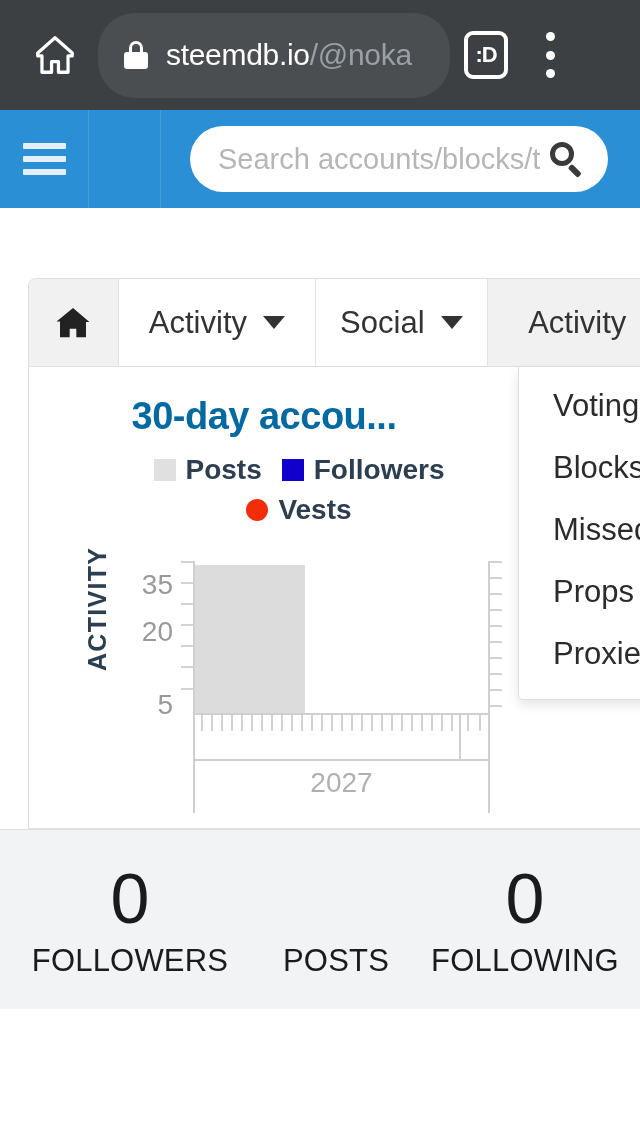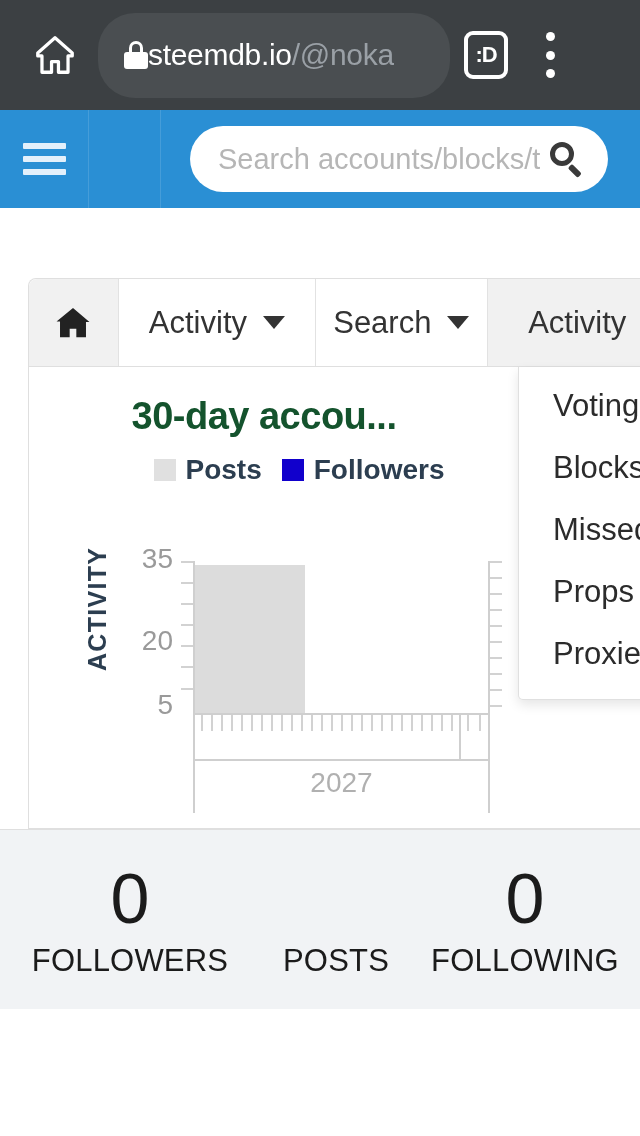--- a/index.html
+++ b/index.html
@@ -13,21 +13,21 @@
 
   
   .browser-bar{
     height:110px; background:#3c4043; width:640px;
     display:flex; align-items:center; padding:0 18px; gap:0;
     position:relative;
   }
   .home-btn{ width:74px; height:74px; display:flex; align-items:center; justify-content:center; flex:0 0 auto;}
   .omnibox{
     flex:1 1 auto; height:85px; background:#4a4e51; border-radius:37px;
-    display:flex; align-items:center; padding:0 26px; overflow:hidden;
+    display:flex; align-items:center; padding:0 26px; gap:18px; overflow:hidden;
     margin-left:6px; margin-right:14px; max-width:352px;
   }
   .lock-icon{ flex:0 0 auto; width:24px; height:28px; position:relative; }
   .lock-icon .shackle{
     position:absolute; left:5px; top:0; width:14px; height:13px;
     border:3.5px solid #ffffff; border-bottom:none;
     border-radius:7px 7px 0 0;
   }
   .lock-icon .body{
     position:absolute; left:0; top:11px; width:24px; height:17px;
@@ -124,21 +124,21 @@
   .menu-item{
     font-size:31px; color:#2b2b2b; padding:13px 0 13px 34px; white-space:nowrap;
   }
 
   
   .chartpanel{
     position:relative; height:462px; border-bottom:1px solid #dfdfdf;
     background:#ffffff; width:640px; overflow:hidden;
   }
   .chart-title{
-    text-align:center; font-size:38px; font-weight:bold; color:#14532d;
+    text-align:center; font-size:38px; font-weight:bold; color:#0369a1;
     padding-top:28px; letter-spacing:-0.5px; width:470px;
   }
   .legend{
     display:flex; flex-wrap:wrap; justify-content:center; align-items:center;
     gap:8px 20px; margin-top:16px; width:470px; padding-left:70px;
   }
   .legend-item{ display:flex; align-items:center; gap:10px; font-size:28px; font-weight:bold; color:#2c3e50;}
   .sw-sq{ width:22px; height:22px; display:block; }
   .sw-ci{ width:22px; height:22px; border-radius:50%; display:block; }
 
@@ -231,21 +231,21 @@
           <path d="M12 2.6 L1.6 11.1 h2.2 l0 0.3 V21 h6.1 v-5.3 h4.2 V21 h6.1 v-9.6 h2.2 Z" fill="#222222"></path>
         </svg>
       </div>
 
       <div class="tab activity">
         <span>Activity</span>
         <span class="caret"></span>
       </div>
 
       <div class="tab social">
-        <span>Search</span>
+        <span>Social</span>
         <span class="caret"></span>
       </div>
 
       <div class="tab witness">
         <span>Activity</span>
       </div>
     </div>
 
     <div class="dropdown">
       <div class="menu-item">Voting</div>
@@ -261,28 +261,32 @@
 
       <div class="legend">
         <span class="legend-item">
           <span class="sw-sq" style="background:#e0e0e0"></span>
           <span>Posts</span>
         </span>
         <span class="legend-item">
           <span class="sw-sq" style="background:#1100cc"></span>
           <span>Followers</span>
         </span>
+        <span class="legend-item">
+          <span class="sw-ci" style="background:#f22d0a"></span>
+          <span>Vests</span>
+        </span>
       </div>
 
       <div class="plot">
 
         <div class="ylabel">ACTIVITY</div>
 
-        <div class="ytick-label" style="left:88px; top:0;">35</div>
-        <div class="ytick-label" style="left:88px; top:82px;">20</div>
+        <div class="ytick-label" style="left:88px; top:26px;">35</div>
+        <div class="ytick-label" style="left:88px; top:73px;">20</div>
         <div class="ytick-label" style="left:88px; top:146px;">5</div>
 
         <div class="axis-line" style="left:164px; top:18px; width:2px; height:152px;"></div>
 
         <div class="axis-line" style="left:459px; top:18px; width:2px; height:152px;"></div>
 
         <div class="axis-line" style="left:164px; top:170px; width:297px; height:2px;"></div>
 
         <div class="tickmark" style="left:152px; top:18px;  width:12px; height:2px;"></div>
         <div class="tickmark" style="left:152px; top:39px;  width:12px; height:2px;"></div>

